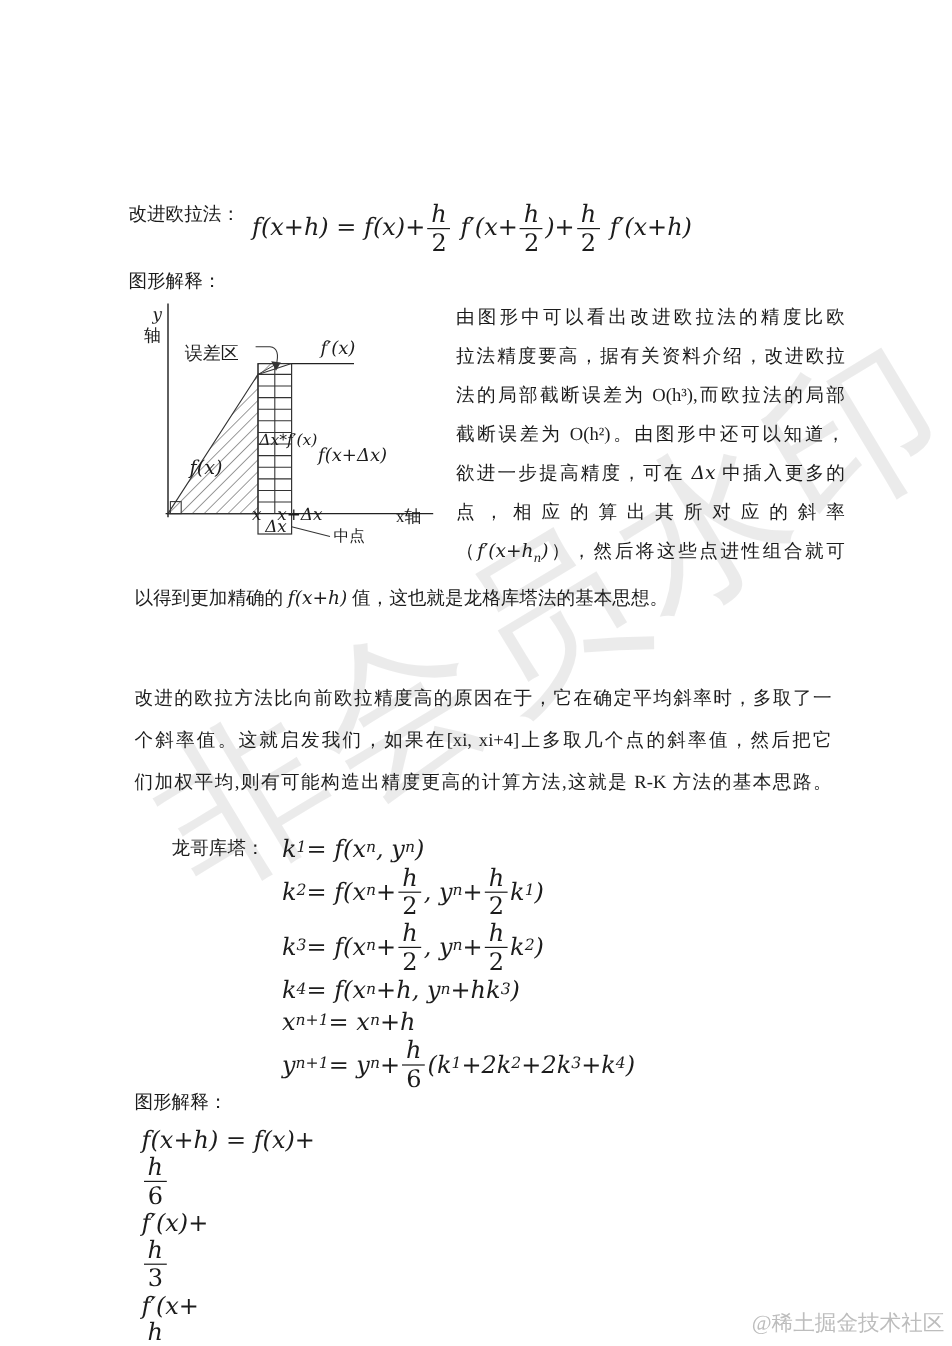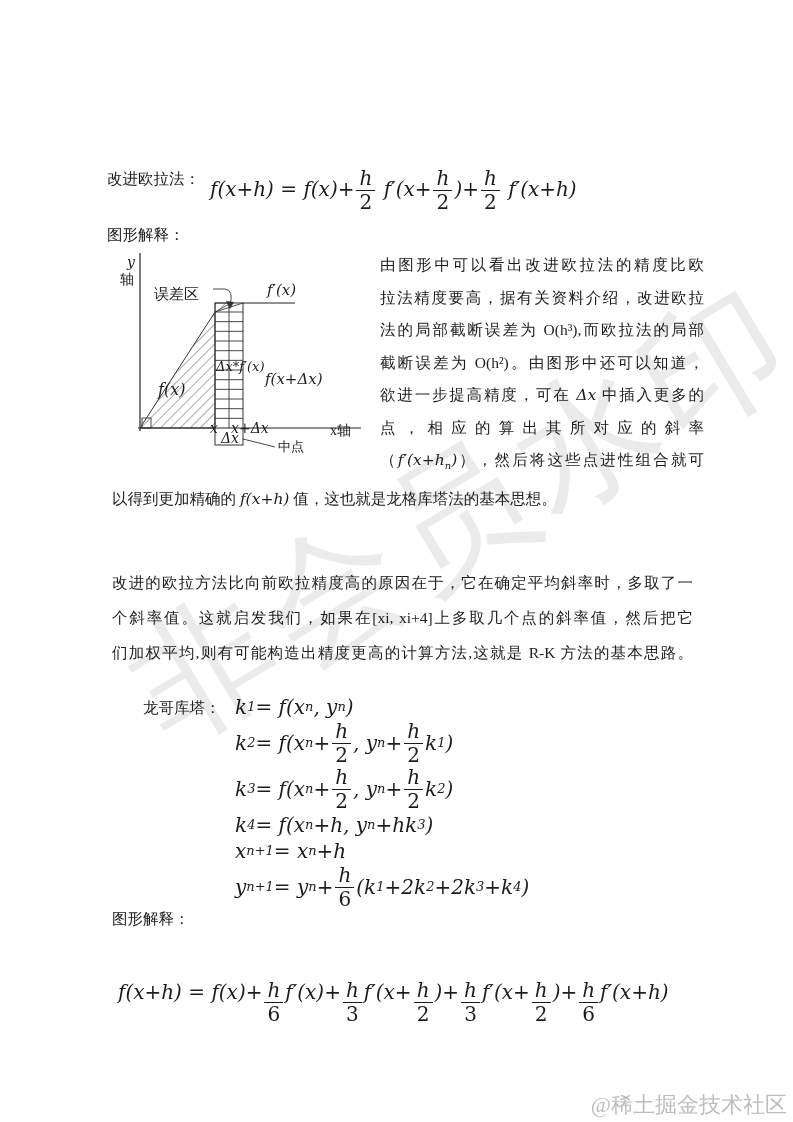--- a/index.html
+++ b/index.html
@@ -14,21 +14,21 @@
   .frac .fn{border-bottom:1px solid #1a1a1a;padding:0 3px 1px;display:block;}
   .frac .fd{padding-top:1px;display:block;font-style:normal;}
   sub{font-size:0.65em;line-height:0;}
   .row{display:flex;align-items:flex-start;}
   .jline{width:324px;height:32.5px;text-align:justify;text-align-last:justify;}
   .j2line{width:581px;height:35px;text-align:justify;text-align-last:justify;}
   .rkrow{display:flex;align-items:center;margin-bottom:2px;}
   .wm-diag{position:absolute;left:145px;top:635px;font-size:140px;line-height:1;
            letter-spacing:8px;color:rgba(0,0,0,0.08);white-space:nowrap;
            transform:rotate(-31deg);transform-origin:0 50%;font-family:"Liberation Serif",serif;}
-  .wm-corner{position:absolute;right:6px;top:1090px;font-size:22px;color:#bdbdbd;
+  .wm-corner{position:absolute;right:6px;top:1090px;font-size:18px;color:#bdbdbd;
              font-family:"Liberation Serif",serif;}
   svg text{font-family:"Liberation Serif",serif;fill:#1c1c1c;}
   svg .mt{font-family:"DejaVu Serif",serif;font-style:italic;}
 </style>
 </head>
 <body>
 
 <div class="page">
 
   <div class="wm-diag">非会员水印</div>
@@ -142,21 +142,21 @@
     <div class="rkrow math" style="height:24px;">k<sub>4</sub> = f(x<sub>n</sub>+h, y<sub>n</sub>+hk<sub>3</sub>)</div>
     <div class="rkrow math" style="height:24px;">x<sub>n+1</sub> = x<sub>n</sub>+h</div>
     <div class="rkrow math" style="height:44px;">y<sub>n+1</sub> = y<sub>n</sub>+<span class="frac">
           <span class="fn">h</span>
           <span class="fd">6</span>
         </span> (k<sub>1</sub>+2k<sub>2</sub>+2k<sub>3</sub>+k<sub>4</sub>)</div>
   </div>
 
   <div class="abs cjk" style="left:112px;top:908px;">图形解释：</div>
 
-  <div class="abs row math" style="left:118px;top:980px;height:48px;">f(x+h) = f(x)+<span class="frac">
+  <div class="abs row math" style="left:118px;top:938px;height:48px;flex-direction:column;">f(x+h) = f(x)+<span class="frac">
         <span class="fn">h</span>
         <span class="fd">6</span>
       </span> f′(x)+<span class="frac">
         <span class="fn">h</span>
         <span class="fd">3</span>
       </span> f′(x+<span class="frac">
         <span class="fn">h</span>
         <span class="fd">2</span>
       </span>)+<span class="frac">
         <span class="fn">h</span>

